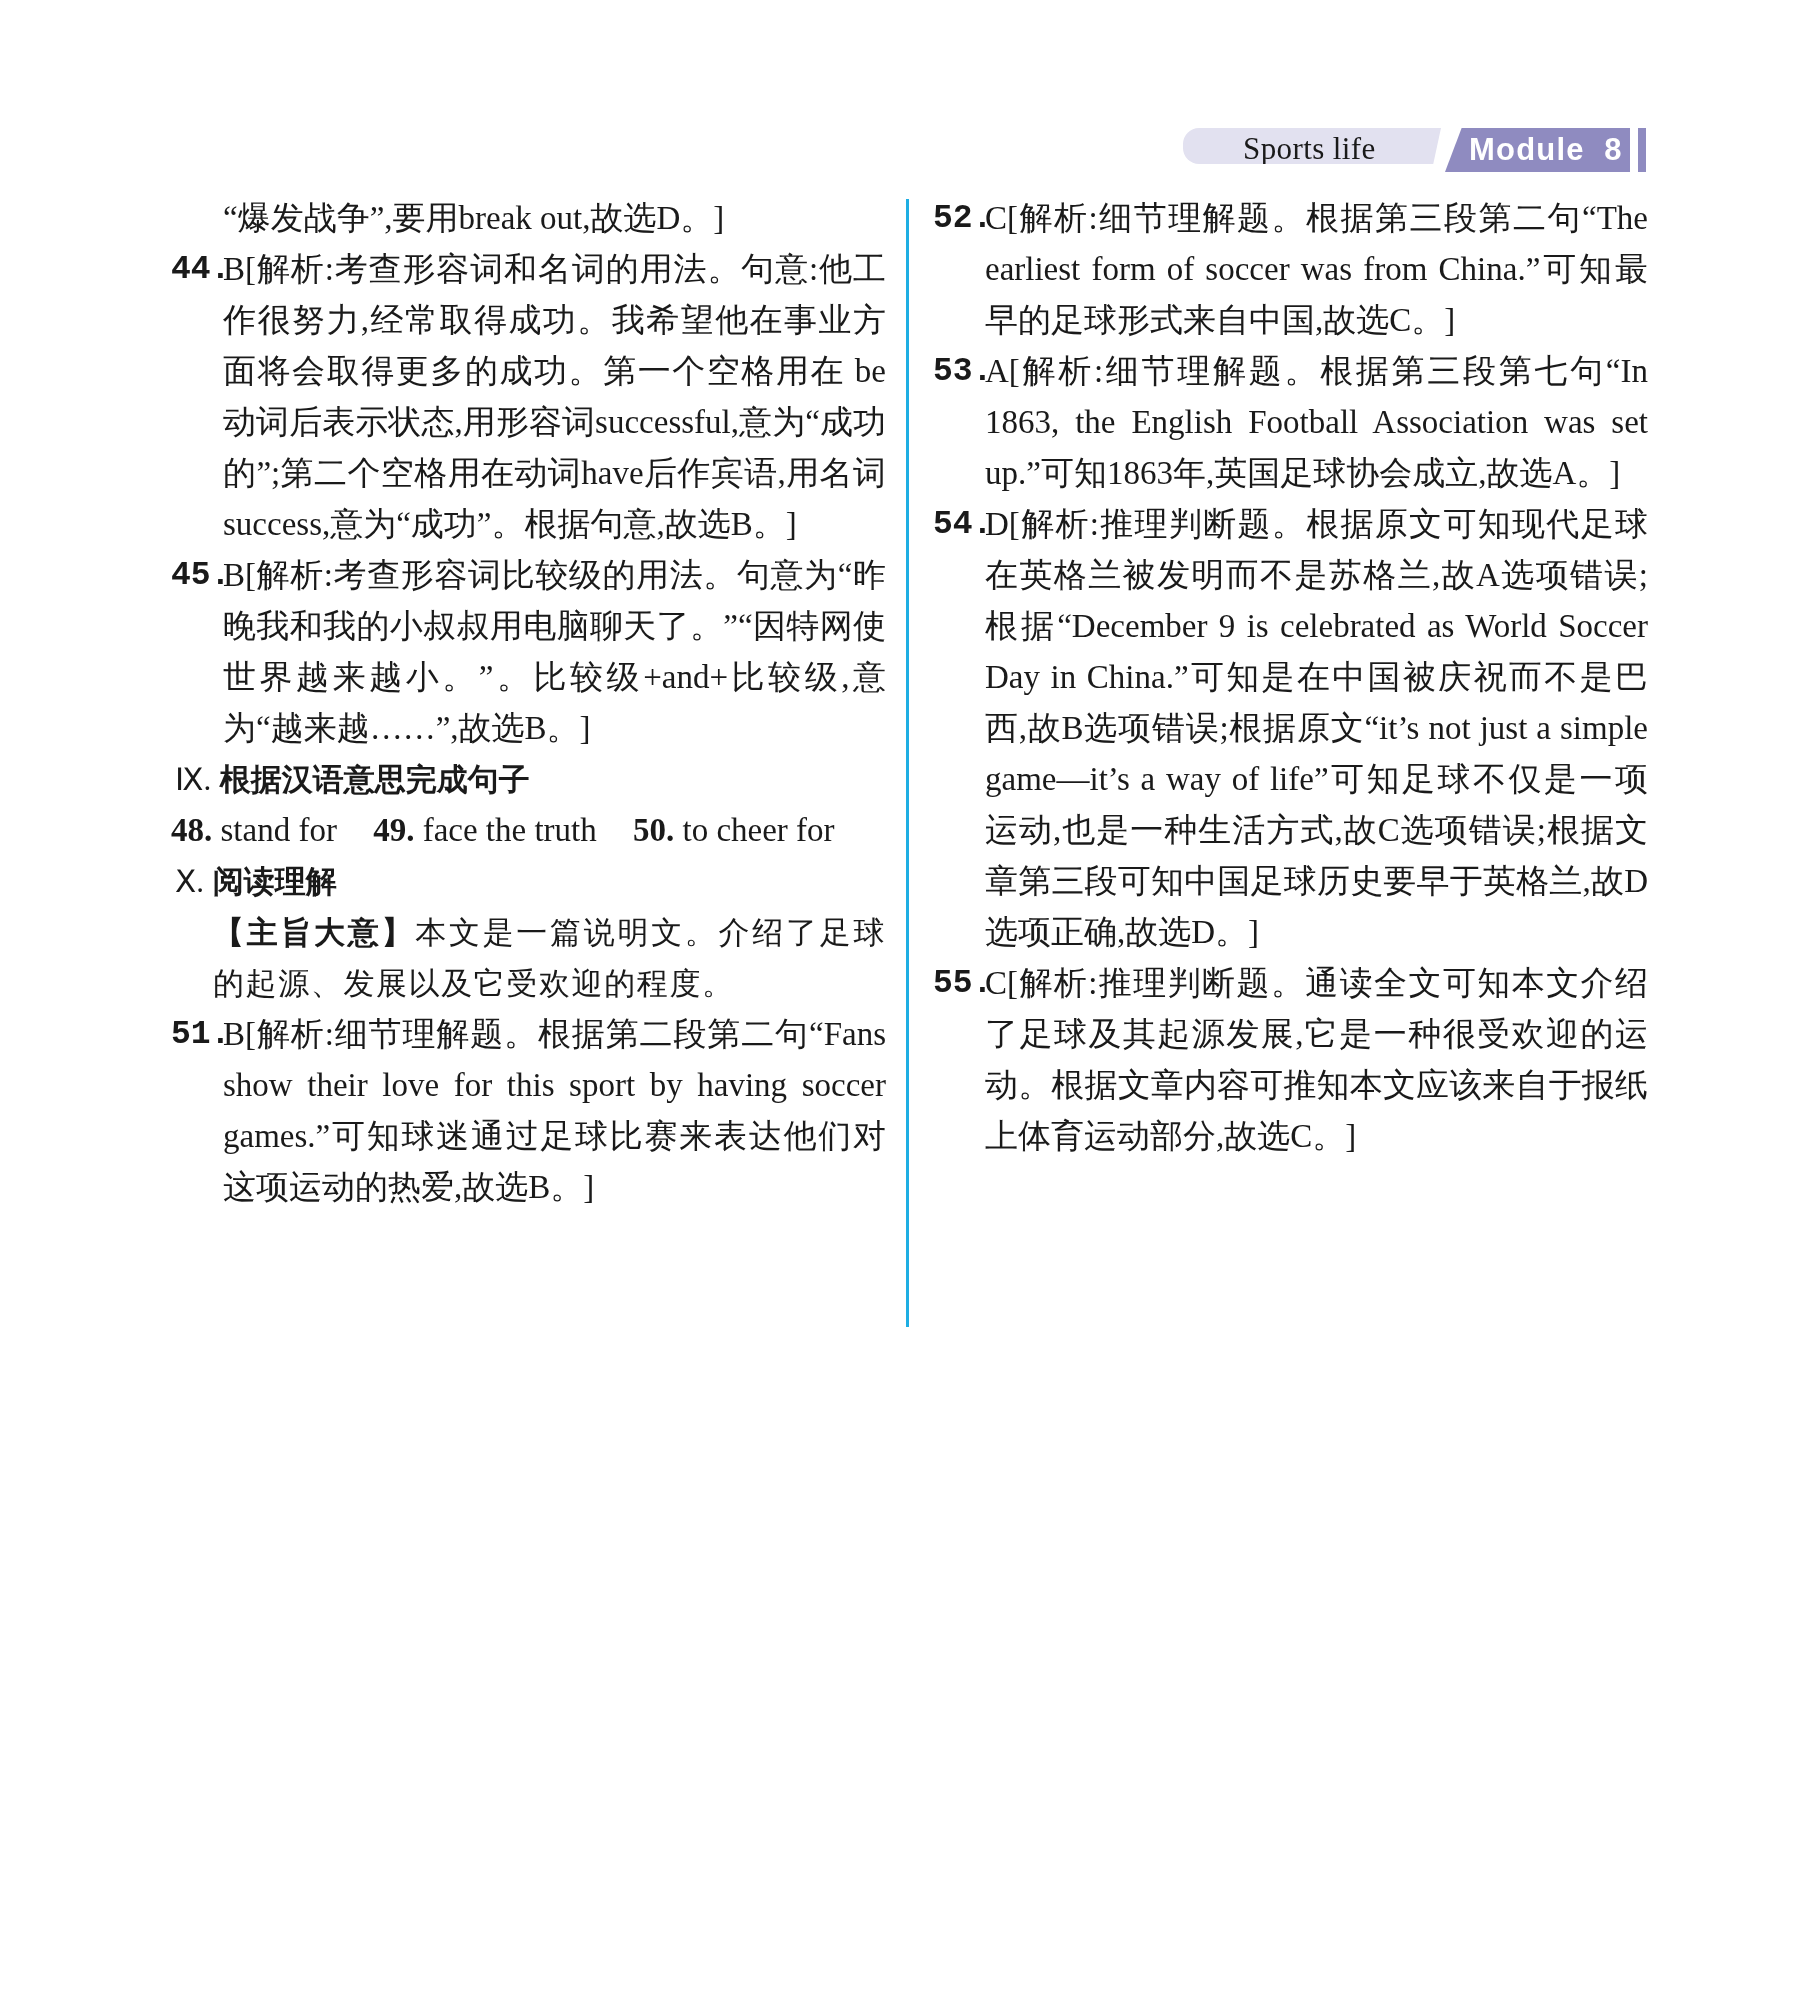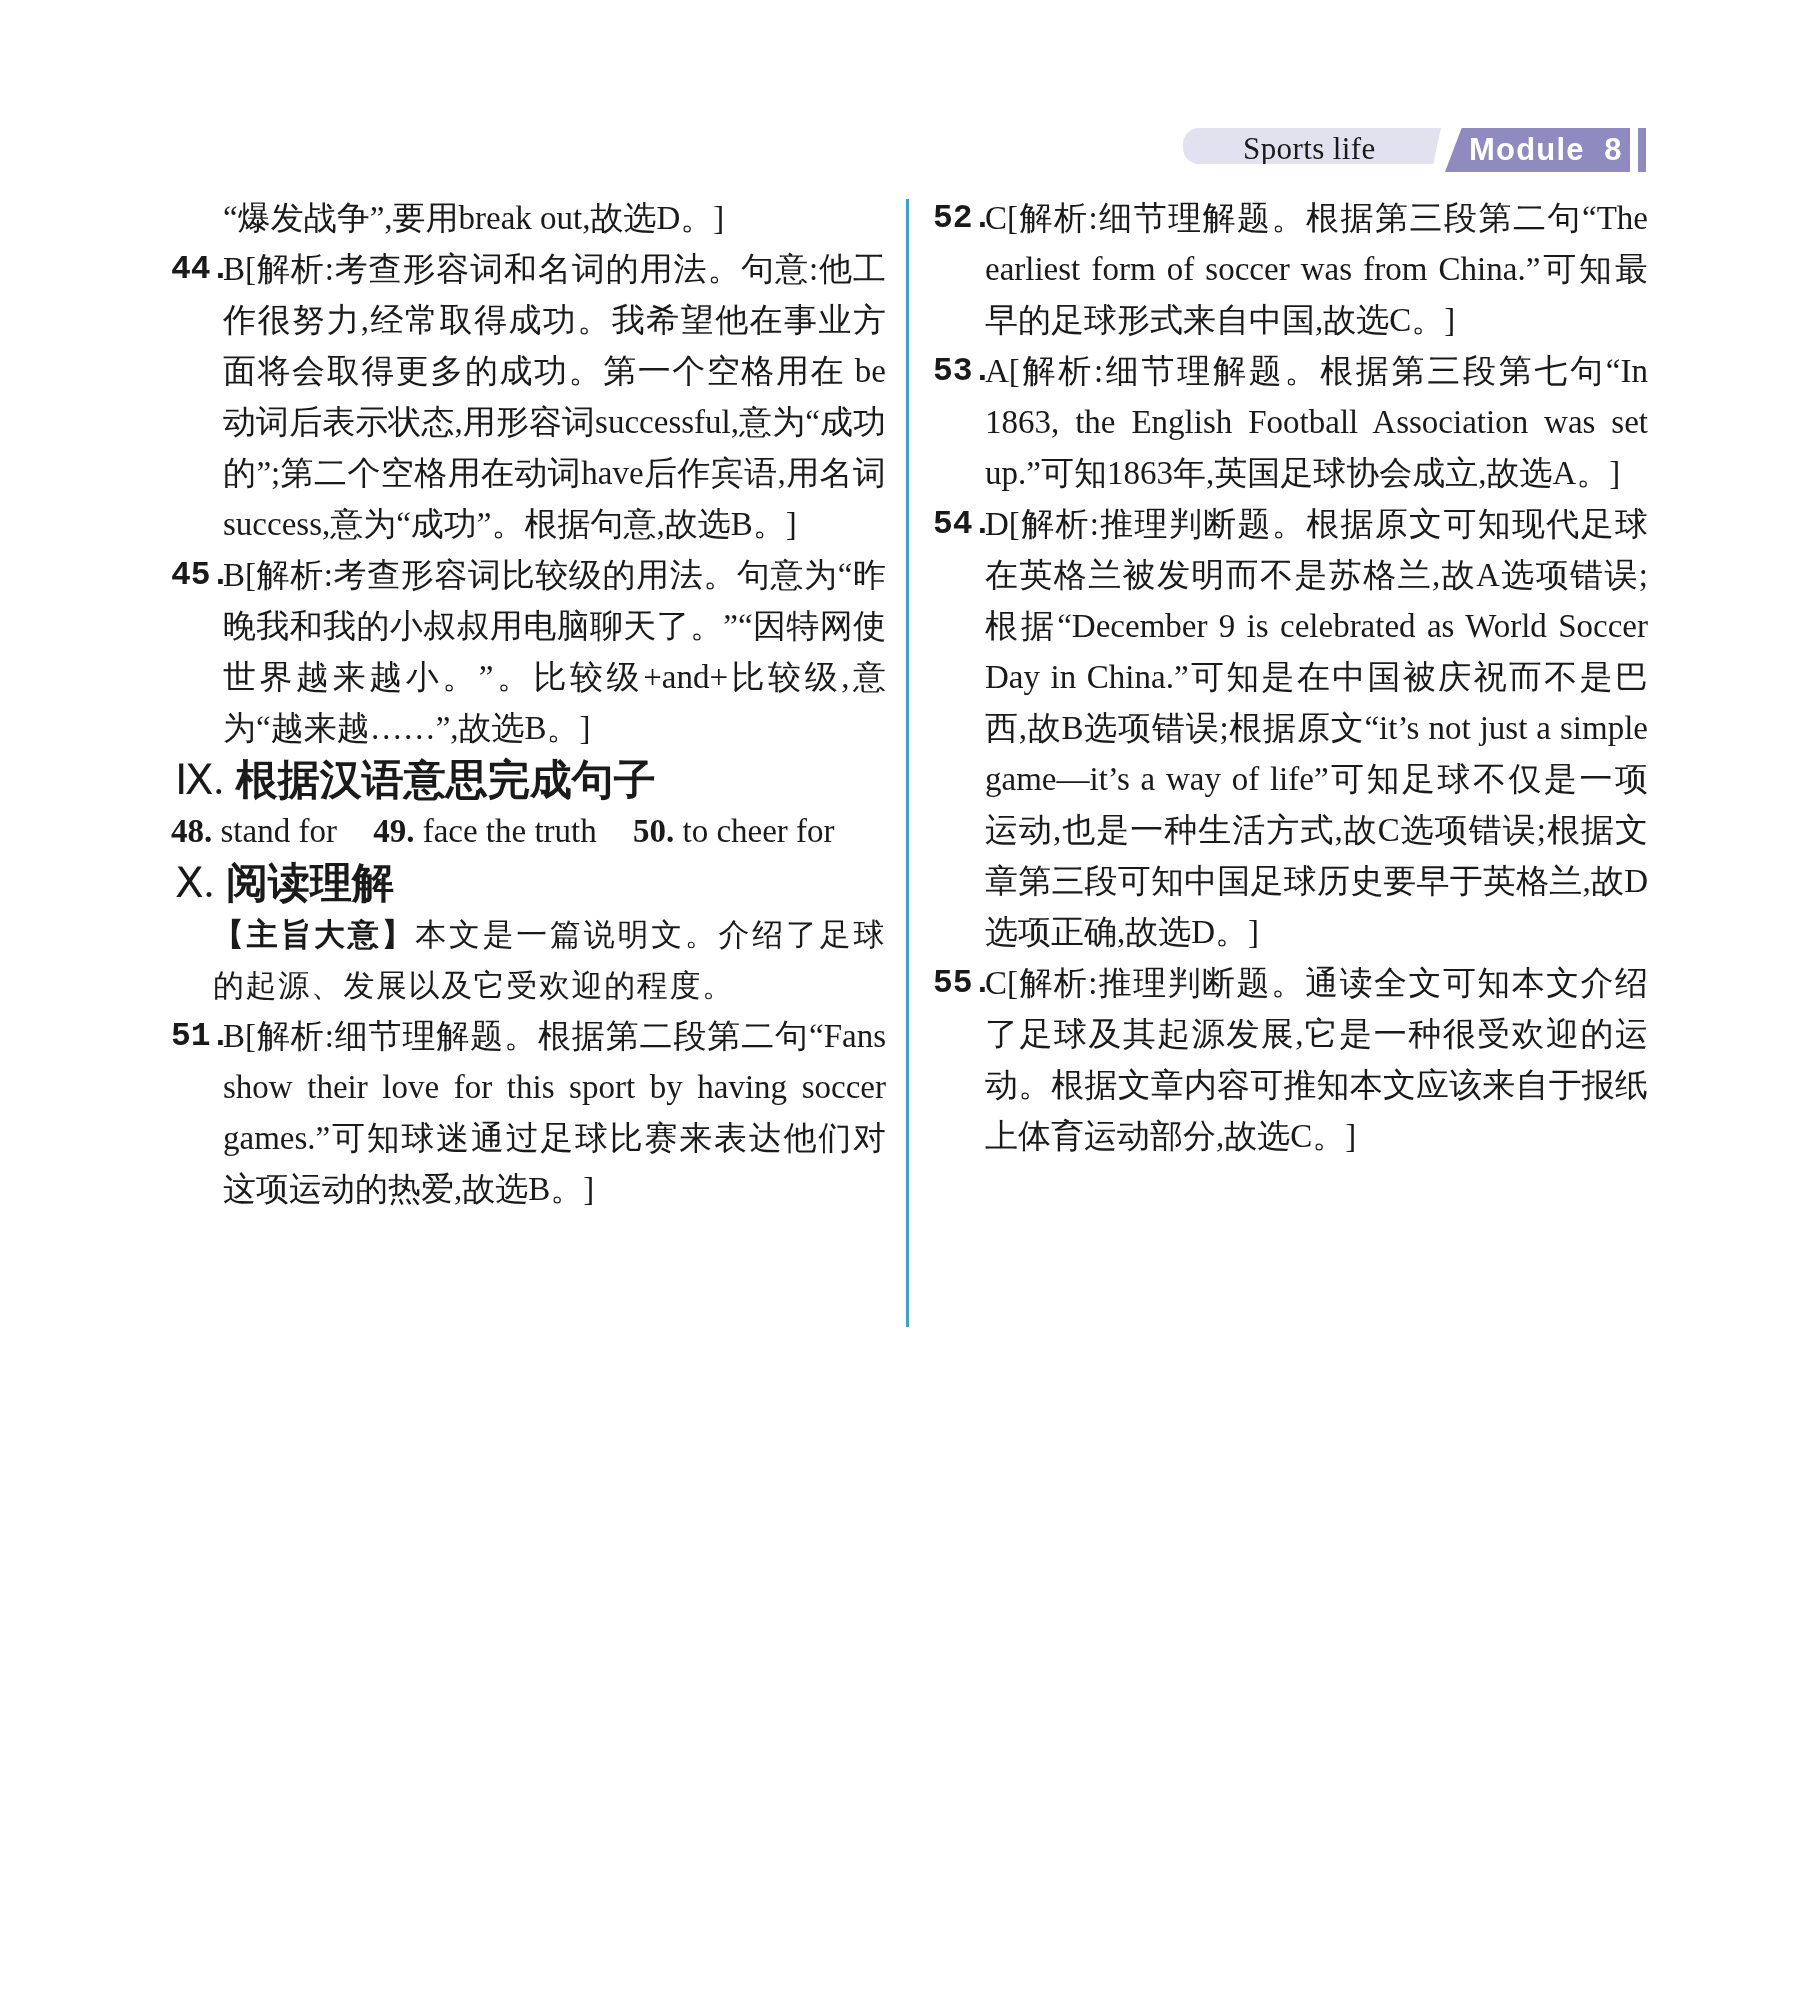--- a/index.html
+++ b/index.html
@@ -21,21 +21,21 @@
   
   .col { position: absolute; top: 193px; font-size: 33px; line-height: 51px; }
   .col-left { left: 171px; width: 715px; }
   .col-right { left: 933px; width: 715px; }
   .divider { position: absolute; left: 906px; top: 199px; width: 2.8px; height: 1128px; background: #1EAEE3; }
 
   .item { position: relative; padding-left: 52px; text-align: justify; text-align-last: left; }
   .item .num { position: absolute; left: 0; top: 0; font-weight: bold; font-family: Liberation Mono, monospace; }
   .cont { padding-left: 52px; text-align: justify; text-align-last: left; }
 
-  .section-title { font-family: "Liberation Sans", "DejaVu Sans", sans-serif; font-weight: bold; font-size: 42px; padding-left: 4px; }
+  .section-title { font-family: "Liberation Sans", "DejaVu Sans", sans-serif; font-weight: bold; font-size: 31px; padding-left: 4px; }
   .section-title .roman { font-family: "Liberation Serif", serif; font-weight: normal; }
 
   .answers-row { white-space: nowrap; }
   .answers-row .num { font-weight: bold; }
   .answers-row .gap { display: inline-block; width: 28px; }
 
   .summary { font-family: "DejaVu Serif", serif; font-size: 31px; letter-spacing: 1.6px; text-align: justify; text-align-last: left; margin-left: 42px; }
   .summary .tag { font-weight: bold; }
 </style>
 </head>

